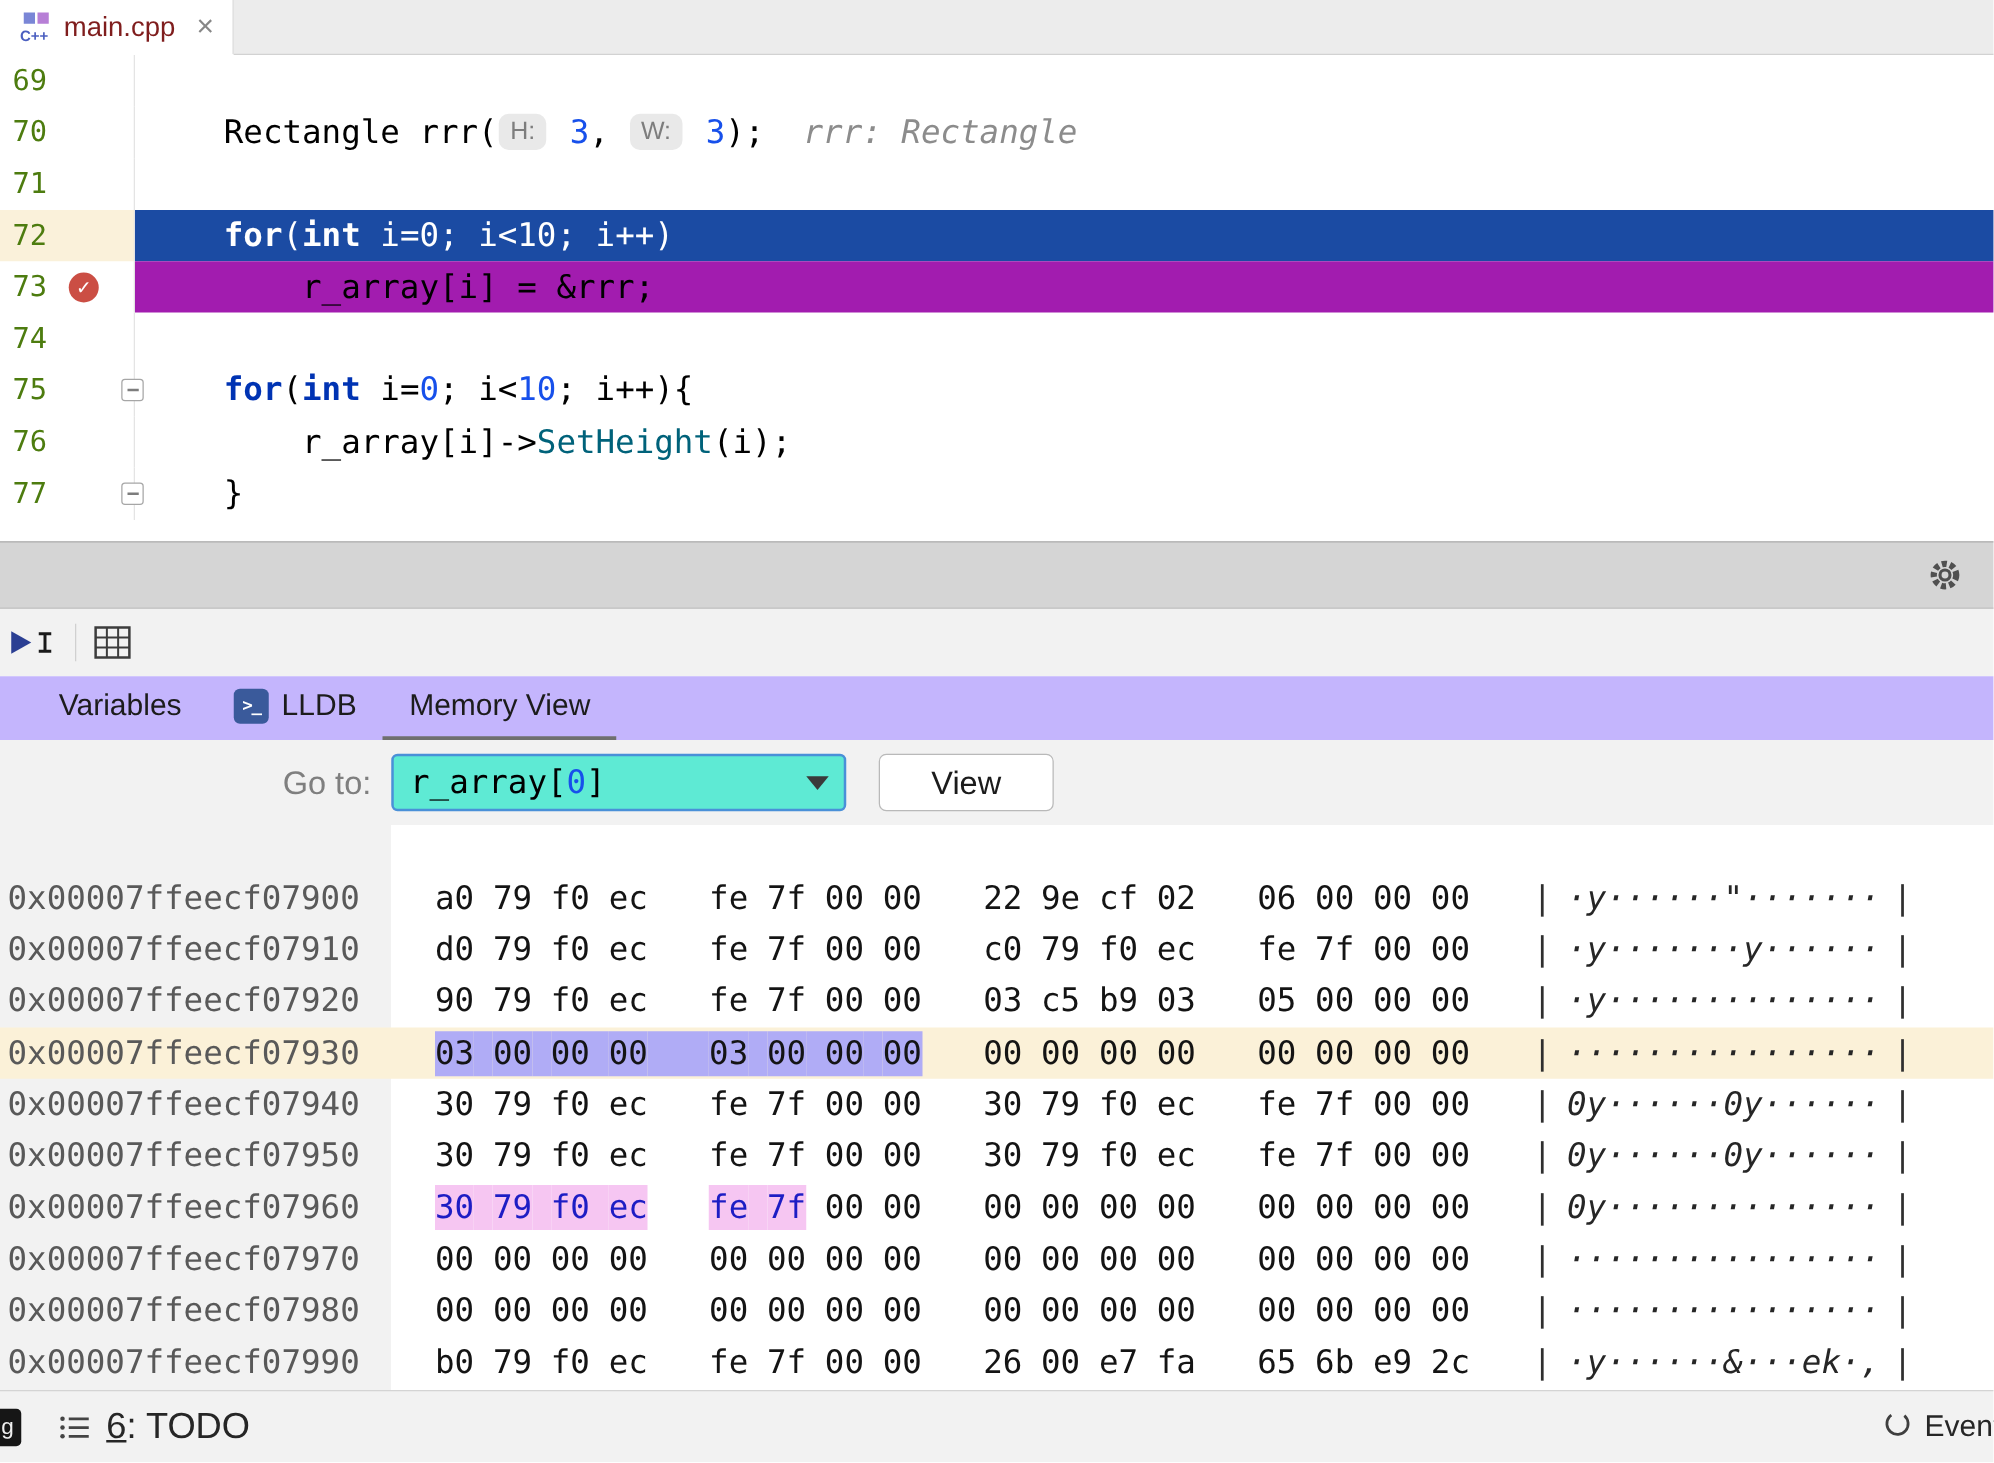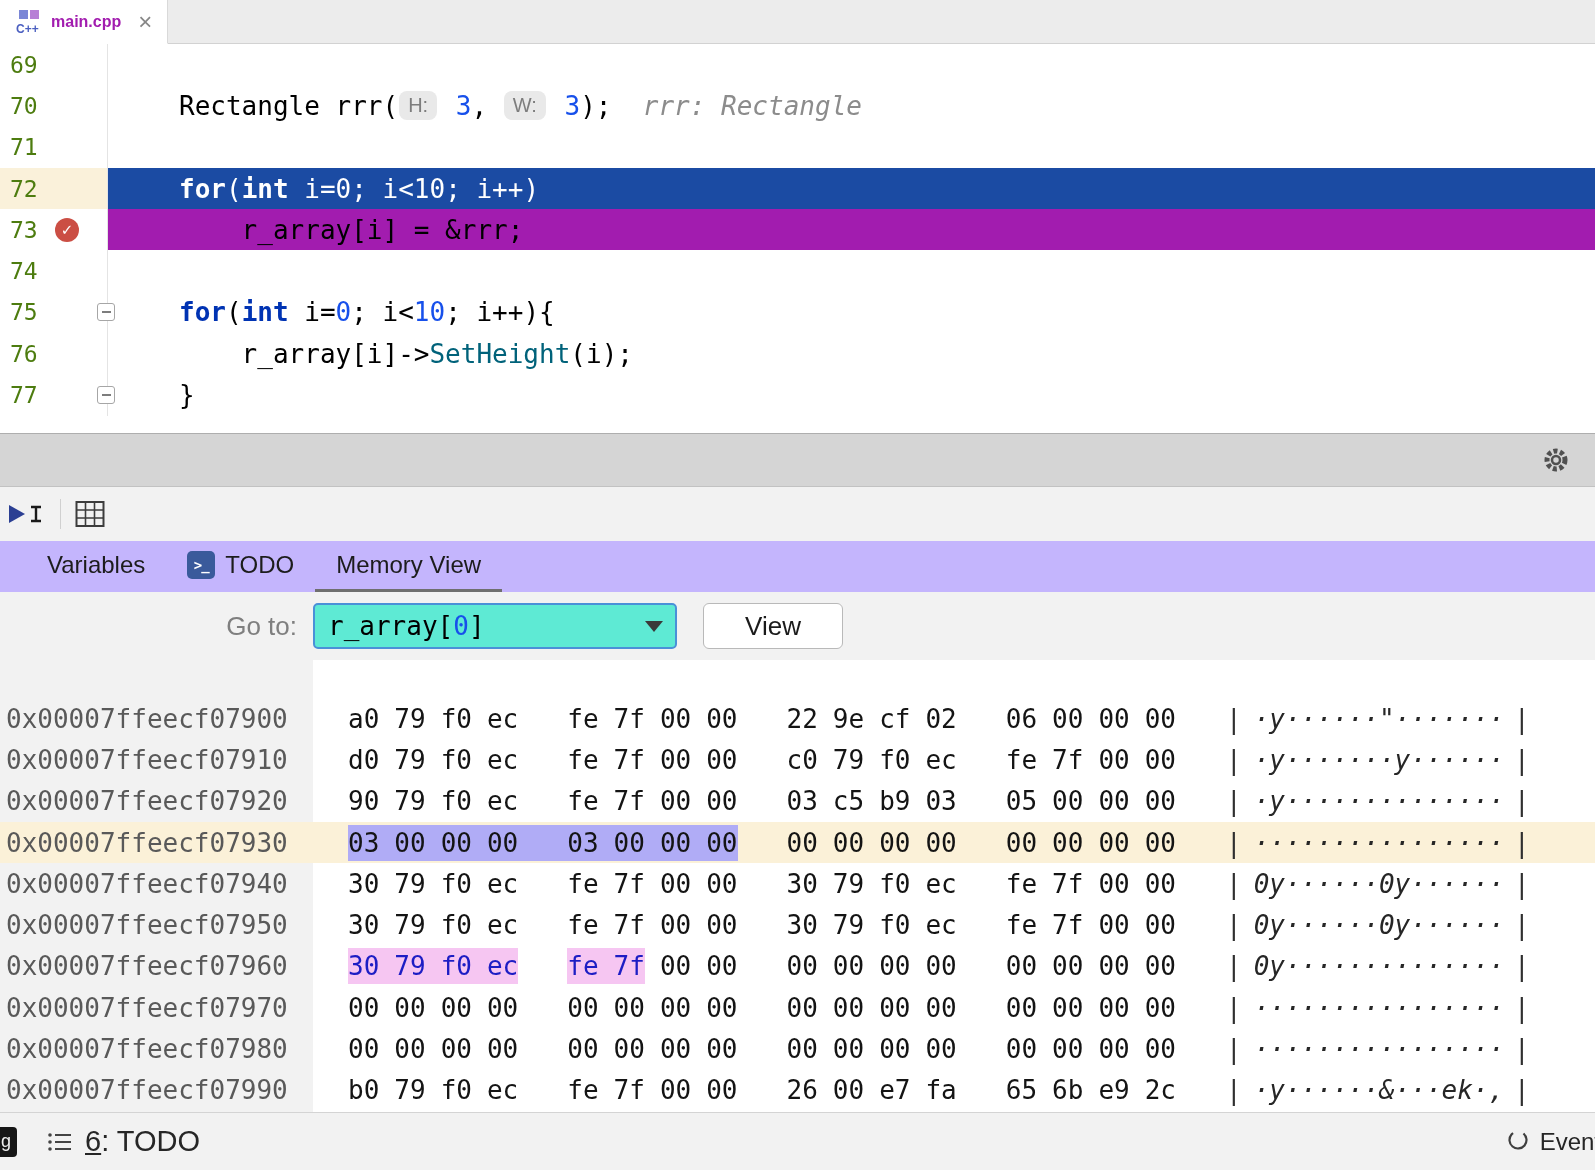--- a/index.html
+++ b/index.html
@@ -4,21 +4,21 @@
 <style>
   *{margin:0;padding:0;box-sizing:border-box}
   html,body{width:1595px;height:1170px;overflow:hidden;background:#fff;
     font-family:"Liberation Sans","DejaVu Sans",sans-serif;}
   .app{width:1595px;height:1170px;display:flex;flex-direction:column;overflow:hidden;background:#fff}
 
   
   .tabbar{height:44px;flex:none;background:#ececec;border-bottom:1px solid #d2d2d2;display:flex}
   .tab{position:relative;z-index:1;background:#fff;display:flex;align-items:center;gap:9px;
        padding:0 15px;border-right:1px solid #d9d9d9;border-bottom:1px solid #fff;margin-bottom:-1px}
-  .tab-title{font-size:16px;font-weight:bold;color:#a21caf}
+  .tab-title{font-size:22px;font-weight:normal;color:#7f1d1d}
   .tab-close{color:#878787;font-size:24px;margin-left:8px;line-height:1}
   .cpp-icon{width:27px;height:27px;position:relative;display:inline-block;flex:none}
   .cpp-icon i{position:absolute;top:2px;width:9px;height:9px;display:block}
   .cpp-icon .sq1{left:4px;background:#7a86d6}
   .cpp-icon .sq2{left:15px;background:#b77fd6}
   .cpp-icon b{position:absolute;left:1px;bottom:-1px;font-size:12px;color:#4b5fc0;font-weight:bold}
 
   
   .editor{height:389px;flex:none;background:#fff}
   .code-line{display:flex;height:41.3px}
@@ -201,21 +201,21 @@
       </svg>
     </span>
   </div>
 
   <div class="dbgtabs">
     <div class="dtab">
       <span>Variables</span>
     </div>
     <div class="dtab">
       <span class="lldb-badge">&gt;_</span>
-      <span>TODO</span>
+      <span>LLDB</span>
     </div>
     <div class="dtab active">
       <span>Memory View</span>
     </div>
   </div>
 
   <div class="gotorow">
     <span class="goto-label">Go to:</span>
     <div class="combo">
       <span class="combo-text" id="combo-text"><span class="seg-plain">r_array[</span><span class="seg-num">0</span><span class="seg-plain">]</span></span>

